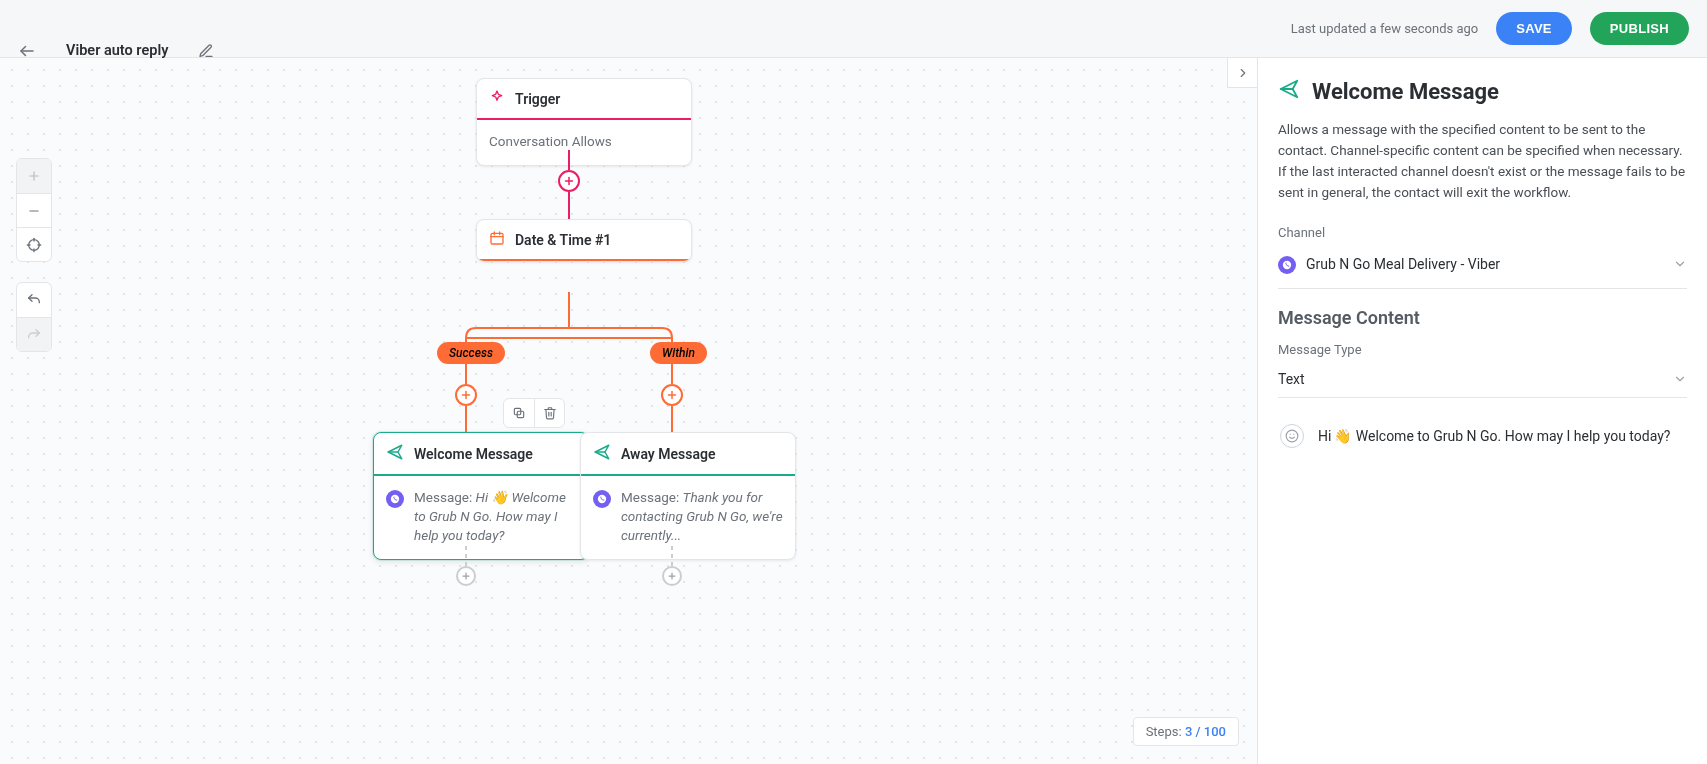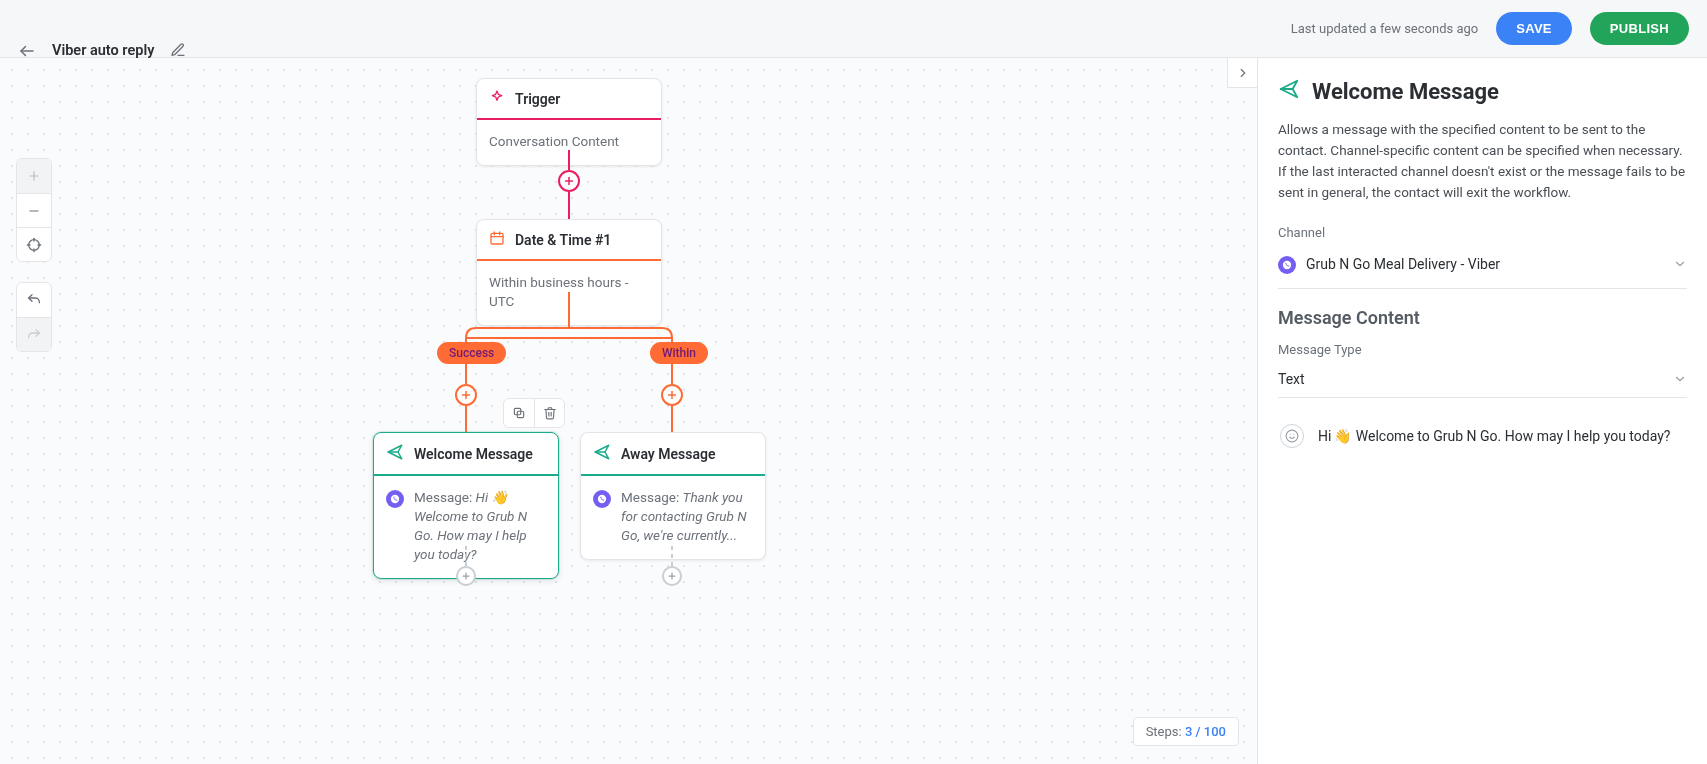--- a/index.html
+++ b/index.html
@@ -21,21 +21,21 @@
     font-family:-apple-system,BlinkMacSystemFont,"Segoe UI",Roboto,Helvetica,Arial,sans-serif;
     font-size:14px;color:var(--text);background:#fff;overflow:hidden;
     width:1707px;height:764px;position:relative;
   }
 
   
   .header{
     height:58px;display:flex;align-items:center;justify-content:space-between;
     padding:0 18px;border-bottom:1px solid var(--border);background:#f6f7f8;
   }
-  .hl{display:flex;align-items:flex-start;gap:16px;margin-top:44px;}
+  .hl{display:flex;align-items:center;gap:30px;margin-top:44px;}
   .back-arrow svg{display:block;}
   .title{font-weight:600;font-size:14.5px;color:#2b2f33;}
   .pencil svg{display:block;}
   .hr{display:flex;align-items:center;gap:18px;}
   .updated{color:var(--muted);font-size:13px;}
   .btn{border:none;cursor:pointer;font-weight:600;font-size:13px;letter-spacing:.3px;
        border-radius:999px;padding:9px 20px;}
   .btn-save{background:var(--blue);color:#fff;}
   .btn-publish{background:var(--green);color:#fff;}
 
@@ -61,21 +61,21 @@
   .tool.disabled{background:#f2f3f4;color:#b7bcc2;}
 
   
   .steps{position:absolute;right:18px;bottom:18px;border:1px solid var(--border);background:#fff;
     border-radius:4px;padding:6px 12px;font-size:13px;color:var(--muted);}
   .steps .num{color:var(--blue);font-weight:500;}
 
   
   .flow{position:absolute;top:20px;left:373px;width:500px;}
 
-  .node{width:186px;border:1px solid var(--border);border-radius:8px;background:#fff;
+  .node{width:216px;border:1px solid var(--border);border-radius:8px;background:#fff;
     box-shadow:0 1px 3px rgba(0,0,0,.08);overflow:hidden;position:absolute;}
   .node .n-head{display:flex;align-items:center;gap:10px;padding:10px 12px;font-weight:600;font-size:14px;}
   .node .n-body{padding:12px 12px 14px;color:var(--muted);font-size:13.5px;line-height:1.4;}
   .node .n-body.with-icon{display:flex;gap:10px;align-items:flex-start;}
   .viber-circ{width:18px;height:18px;flex:0 0 18px;border-radius:50%;background:#7360f2;display:flex;align-items:center;justify-content:center;margin-top:2px;}
 
   .node.trigger{left:103px;top:0;}
   .node.trigger .n-head{border-bottom:2px solid var(--pink);color:#2b2f33;}
   .node.trigger .icon{color:var(--pink);}
 
@@ -93,22 +93,22 @@
   .welcome{left:0;}
   .away{left:207px;}
 
   
   .add-circ{position:absolute;width:22px;height:22px;border-radius:50%;background:#fff;
     display:flex;align-items:center;justify-content:center;z-index:5;}
   .add-circ.pink{border:2px solid var(--pink);color:var(--pink);}
   .add-circ.orange{border:2px solid var(--orange);color:var(--orange);}
   .add-circ.gray{border:2px solid #c9ced4;color:#9aa1a9;width:20px;height:20px;}
 
-  .pill{position:absolute;background:var(--orange);color:#701a75;font-size:12px;font-weight:500;
-    padding:4px 12px;border-radius:999px;z-index:6;}
+  .pill{position:absolute;background:var(--orange);color:#000000;font-size:12px;font-weight:500;
+    padding:4px 12px;border-radius:999px;z-index:6;font-style:italic;}
 
   .node-tools{position:absolute;display:flex;border:1px solid var(--border);border-radius:6px;background:#fff;
     overflow:hidden;z-index:10;}
   .node-tools .t{width:30px;height:28px;display:flex;align-items:center;justify-content:center;}
   .node-tools .t+.t{border-left:1px solid var(--border);}
 
   
   svg.conn{position:absolute;top:0;left:0;width:500px;height:600px;pointer-events:none;z-index:1;}
 
   
@@ -231,21 +231,21 @@
 
       <div class="node trigger">
         <div class="n-head">
           <span class="icon">
             <svg width="16" height="16" viewBox="0 0 24 24" fill="none" stroke="currentColor" stroke-width="2" stroke-linecap="round" stroke-linejoin="round">
                 <path d="M12 3l2 5 5 2-5 2-2 5-2-5-5-2 5-2 2-5z"></path>
               </svg>
           </span>
           <span>Trigger</span>
         </div>
-        <div class="n-body">Conversation Content</div>
+        <div class="n-body">Conversation Allows</div>
       </div>
 
       <div class="add-circ pink" style="left:185px;top:92px;">
         <svg width="12" height="12" viewBox="0 0 24 24" fill="none" stroke="currentColor" stroke-width="3" stroke-linecap="round">
             <line x1="12" y1="5" x2="12" y2="19"></line>
             <line x1="5" y1="12" x2="19" y2="12"></line>
           </svg>
       </div>
 
       <div class="node datetime">
@@ -253,21 +253,20 @@
           <span class="icon">
             <svg width="16" height="16" viewBox="0 0 24 24" fill="none" stroke="currentColor" stroke-width="2" stroke-linecap="round" stroke-linejoin="round">
                 <rect x="3" y="5" width="18" height="16" rx="2"></rect>
                 <line x1="3" y1="10" x2="21" y2="10"></line>
                 <line x1="8" y1="3" x2="8" y2="7"></line>
                 <line x1="16" y1="3" x2="16" y2="7"></line>
               </svg>
           </span>
           <span>Date &amp; Time #1</span>
         </div>
-        <div class="n-body">Within business hours - UTC</div>
       </div>
 
       <div class="pill" style="left:64px;top:264px;">Success</div>
       <div class="pill" style="left:277px;top:264px;">Within</div>
 
       <div class="add-circ orange" style="left:82px;top:306px;">
         <svg width="12" height="12" viewBox="0 0 24 24" fill="none" stroke="currentColor" stroke-width="3" stroke-linecap="round">
             <line x1="12" y1="5" x2="12" y2="19"></line>
             <line x1="5" y1="12" x2="19" y2="12"></line>
           </svg>

